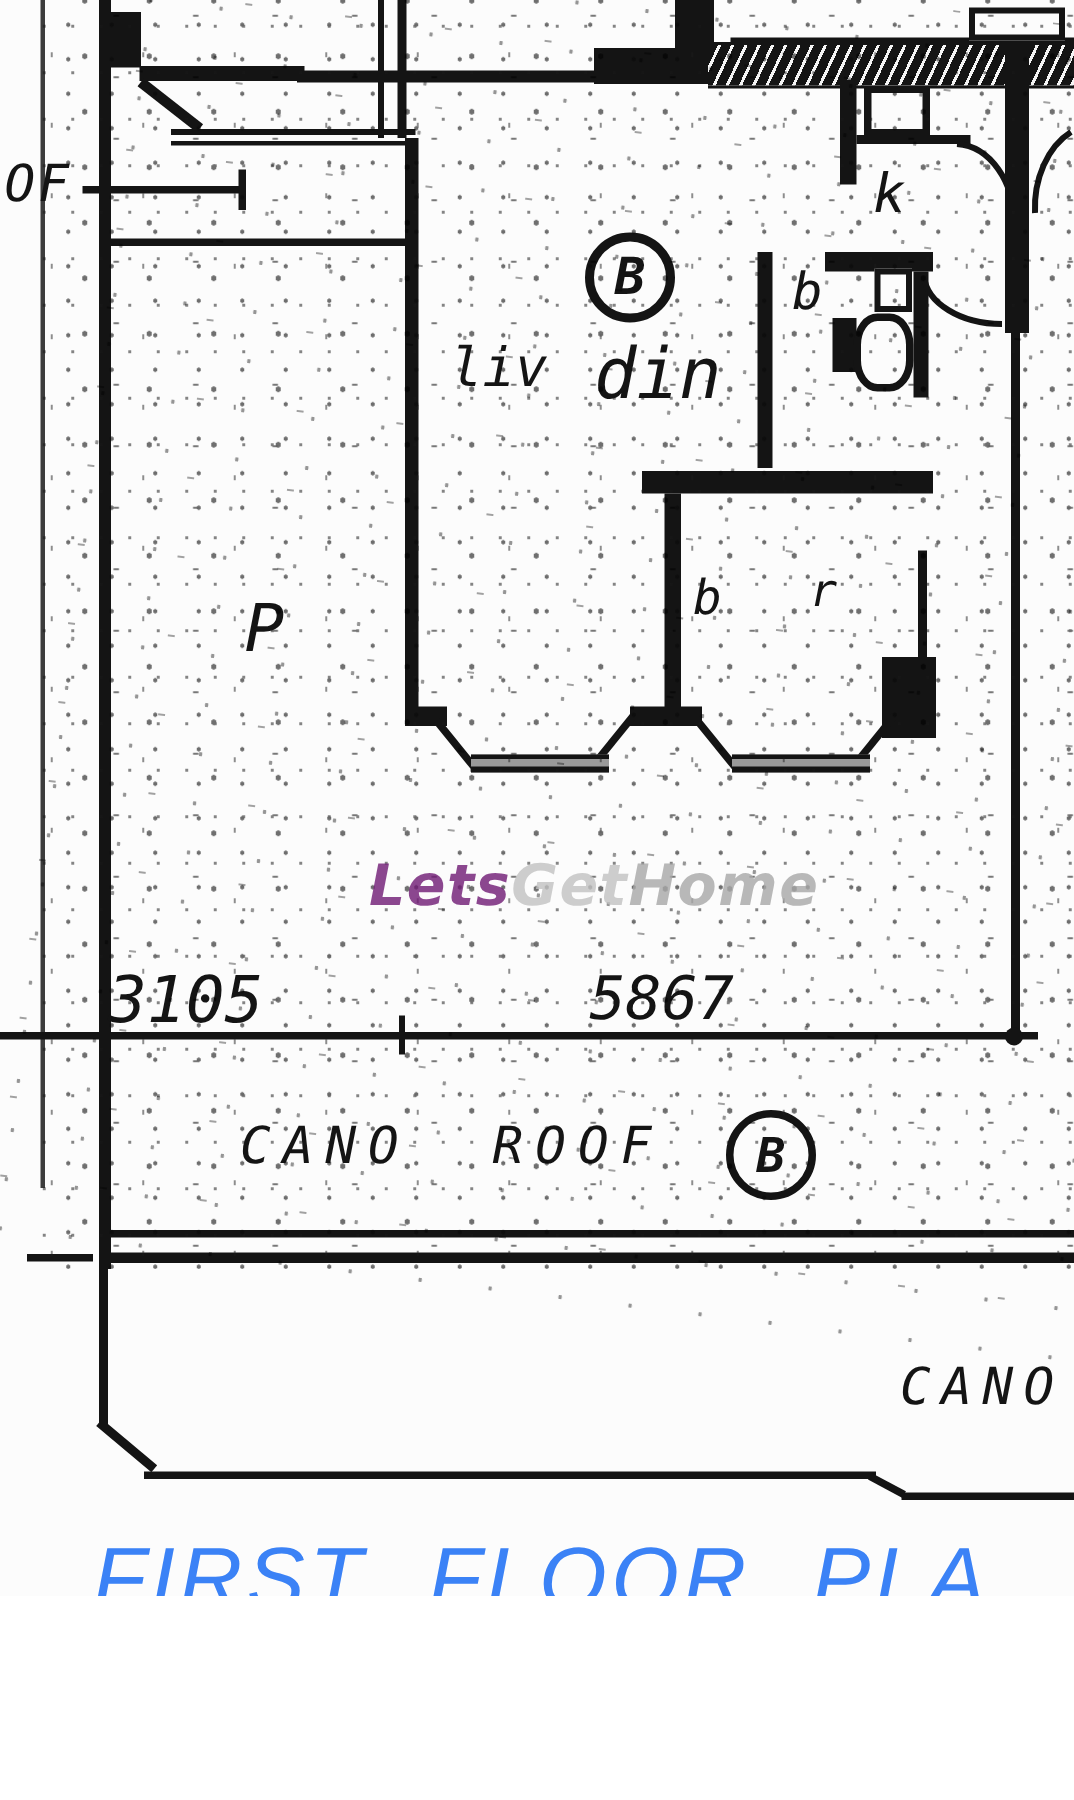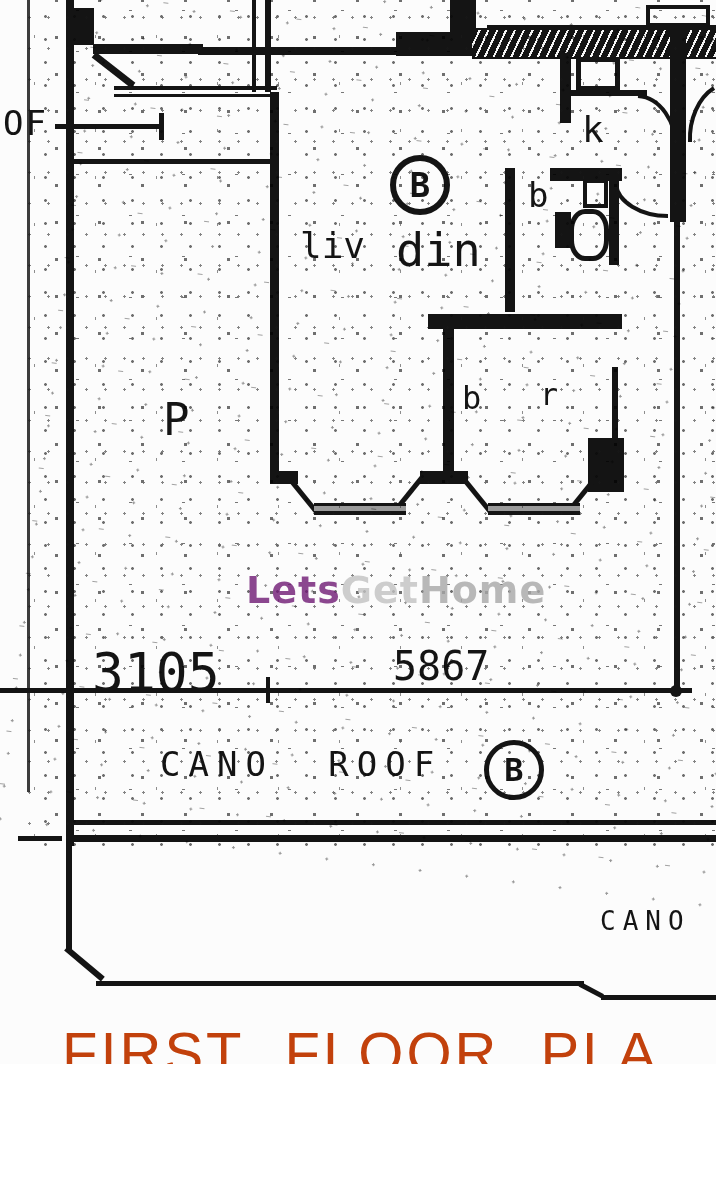--- a/index.html
+++ b/index.html
@@ -1,18 +1,18 @@
 <!DOCTYPE html>
 <html><head>
 <meta charset="utf-8">
 <style>
   html,body{margin:0;padding:0;background:#ffffff;}
   #stage{
     position:relative;width:716px;height:1064px;overflow:hidden;
-    background:#fcfcfc;font-family:"DejaVu Sans Mono",monospace;
+    background:#fcfcfc;font-family:"DejaVu Sans Mono",monospace;font-style:italic;
   }
   .wall{position:absolute;background:#141414;}
   .grayline{position:absolute;background:#3c3c3c;}
   .lbl{position:absolute;color:#141414;font-family:"DejaVu Sans Mono",monospace;white-space:pre;line-height:1;}
   .circle-lbl{
     position:absolute;border-radius:50%;border:5px solid #141414;
     display:flex;align-items:center;justify-content:center;
     font-weight:bold;color:#141414;background:rgba(252,252,252,.55);
     font-family:"DejaVu Sans Mono",monospace;line-height:1;
   }
@@ -40,21 +40,21 @@
     transform:rotate(7deg);
     background-image:
       radial-gradient(circle,rgba(0,0,0,.9) 1.2px,transparent 1.4px),
       radial-gradient(ellipse 4px 1.6px,rgba(0,0,0,.8) 55%,transparent 60%);
     background-size:47px 33px,67px 53px;
     background-position:17px 9px,5px 27px;
   }
   svg.arc{position:absolute;overflow:visible;}
   .watermark{position:absolute;font-family:"DejaVu Sans",sans-serif;font-weight:bold;font-size:38px;letter-spacing:1px;opacity:.8;}
   .wm-light{color:#701a75;} .wm-mid{color:#c2c2c2;} .wm-dark{color:#a8a8a8;}
-  .title{position:absolute;color:#c2410c;font-family:"Liberation Sans",sans-serif;font-size:58px;letter-spacing:3px;word-spacing:22px;white-space:pre;line-height:1;}
+  .title{position:absolute;color:#3b82f6;font-family:"Liberation Sans",sans-serif;font-size:58px;letter-spacing:3px;word-spacing:22px;white-space:pre;line-height:1;}
 </style>
 </head>
 <body>
 
 <div id="stage">
 
   <div class="grayline" style="left:27px;top:0;width:3px;height:792px;"></div>
   <div class="wall" style="left:66px;top:0;width:8px;height:846px;"></div>
   <div class="wall" style="left:66px;top:8px;width:28px;height:37px;"></div>
   <div class="lbl" style="left:3px;top:106px;font-size:34px;letter-spacing:2px;">OF</div>
@@ -125,37 +125,37 @@
   <div class="wall diag" style="left:424px;top:479px;width:40px;height:5px;transform:rotate(129deg);"></div>
   <div class="bay-sill" style="left:314px;top:503px;width:92px;height:5px;"></div>
 
   <div class="wall diag" style="left:467px;top:479px;width:40px;height:5px;transform:rotate(51deg);"></div>
   <div class="wall diag" style="left:598px;top:479px;width:40px;height:5px;transform:rotate(129deg);"></div>
   <div class="bay-sill" style="left:488px;top:503px;width:92px;height:5px;"></div>
 
   <div class="wall" style="left:0;top:688px;width:692px;height:5px;"></div>
   <div class="wall" style="left:266px;top:677px;width:4px;height:26px;"></div>
   <div class="wall" style="left:670px;top:685px;width:12px;height:12px;border-radius:50%;"></div>
-  <div class="lbl" style="left:92px;top:646px;font-size:53px;">3105</div>
+  <div class="lbl" style="left:72px;top:646px;font-size:43px;">3105</div>
   <div class="lbl" style="left:393px;top:646px;font-size:40px;">5867</div>
 
   <div class="lbl" style="left:160px;top:747px;font-size:34px;letter-spacing:8px;word-spacing:26px;">CANO ROOF</div>
   <div class="circle-lbl" style="left:484px;top:740px;width:50px;height:50px;font-size:32px;">
     <span>B</span>
   </div>
   <div class="wall" style="left:70px;top:820px;width:646px;height:5px;"></div>
   <div class="wall" style="left:70px;top:835px;width:646px;height:7px;"></div>
   <div class="wall" style="left:18px;top:836px;width:44px;height:5px;"></div>
 
   <div class="wall" style="left:66px;top:842px;width:6px;height:110px;"></div>
   <div class="wall diag" style="left:68px;top:946px;width:48px;height:6px;transform:rotate(40deg);"></div>
   <div class="wall" style="left:96px;top:981px;width:488px;height:5px;"></div>
   <div class="wall diag" style="left:581px;top:982px;width:26px;height:5px;transform:rotate(28deg);"></div>
   <div class="wall" style="left:601px;top:995px;width:115px;height:5px;"></div>
-  <div class="lbl" style="left:600px;top:908px;font-size:26px;letter-spacing:7px;">CANO</div>
+  <div class="lbl" style="left:600px;top:908px;font-size:34px;letter-spacing:7px;">CANO</div>
 
   <div class="speckles"></div>
   <div class="speckles2"></div>
 
   <div class="watermark" style="left:246px;top:568px;">
     <span class="wm-light">Lets</span><span class="wm-mid">Get</span><span class="wm-dark">Home</span>
   </div>
 
   <div class="title" style="left:62px;top:1024px;">FIRST FLOOR PLA</div>
   <div class="wall" style="left:44px;top:1090px;width:672px;height:8px;border-radius:4px;"></div>

